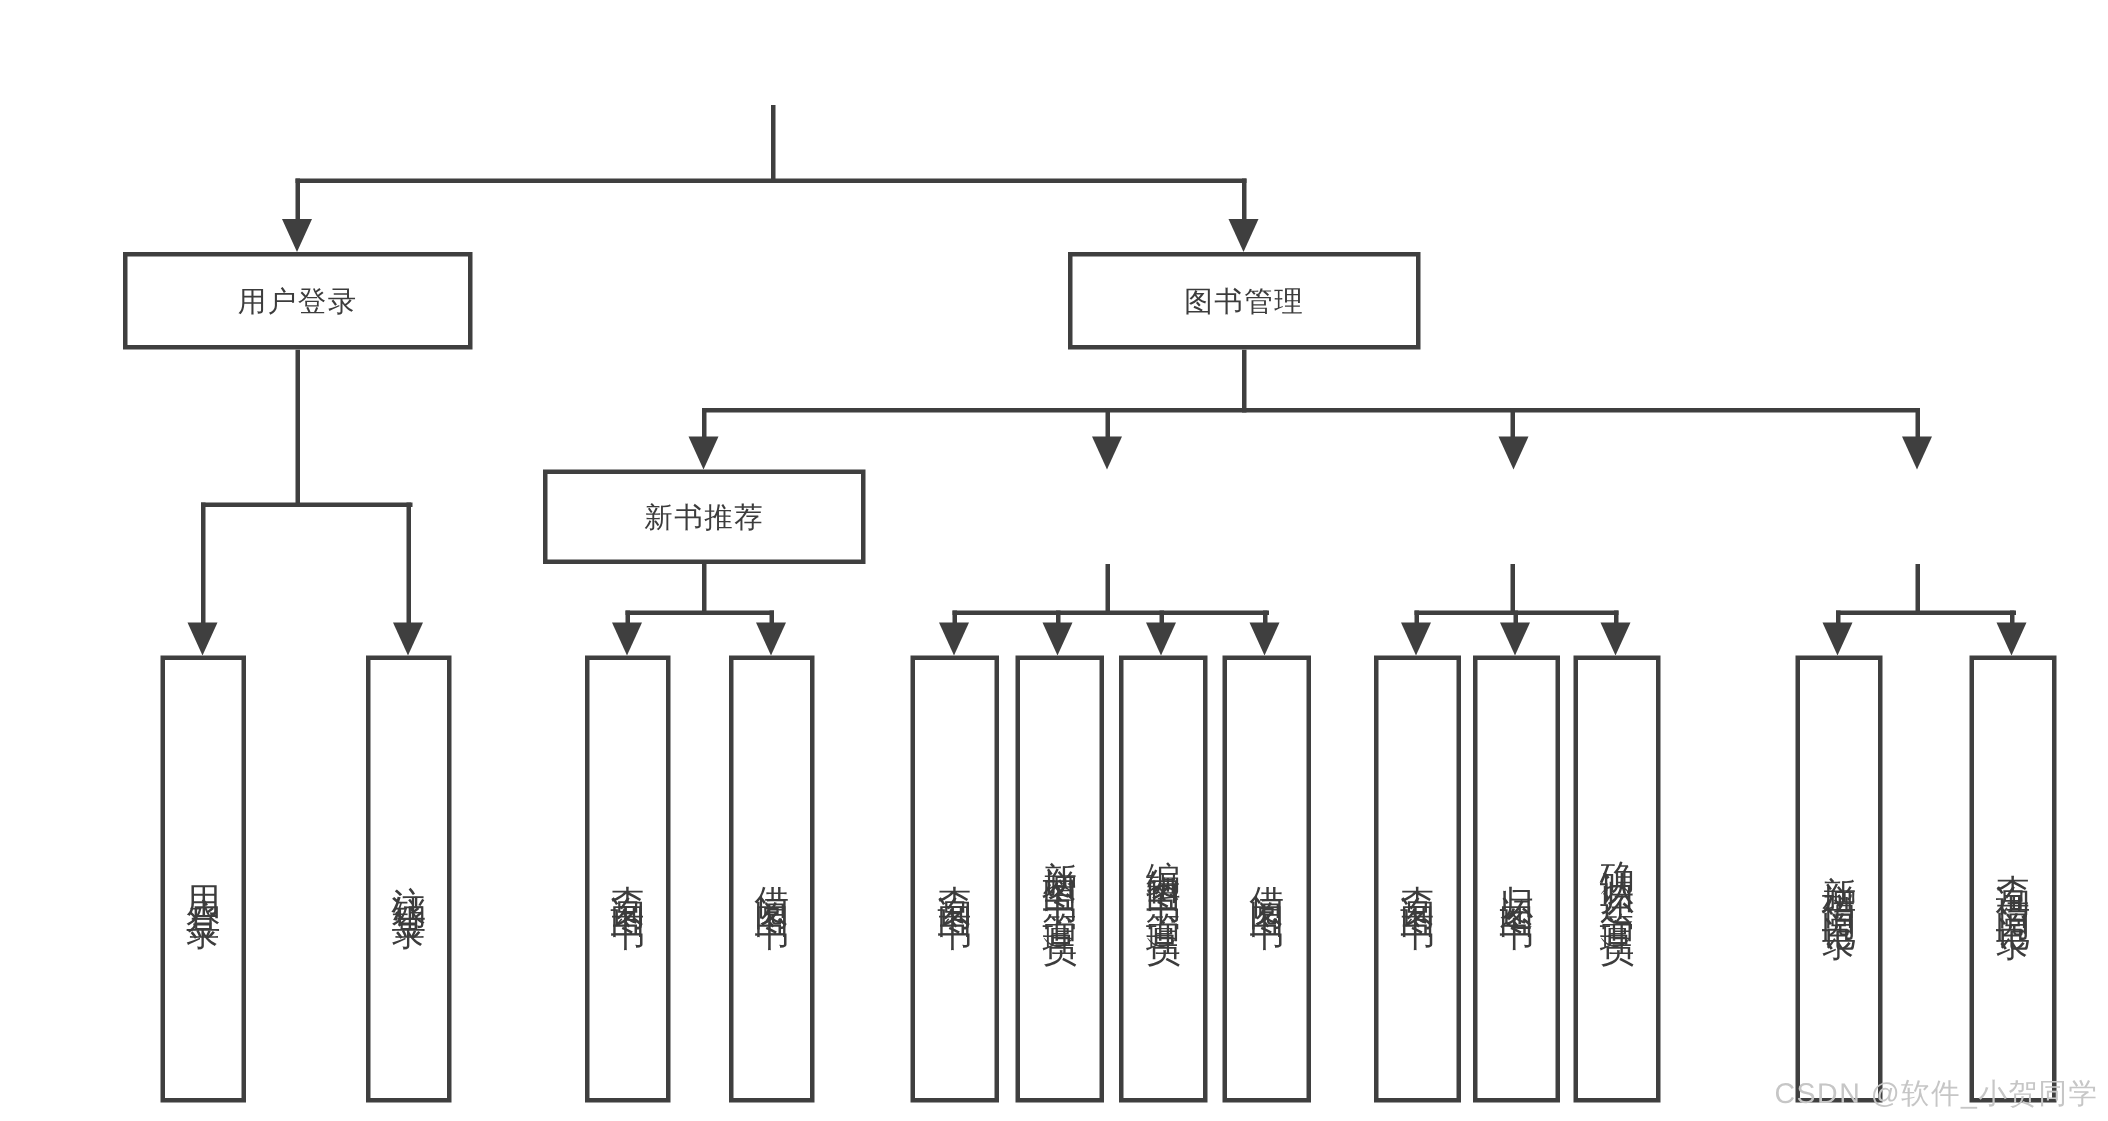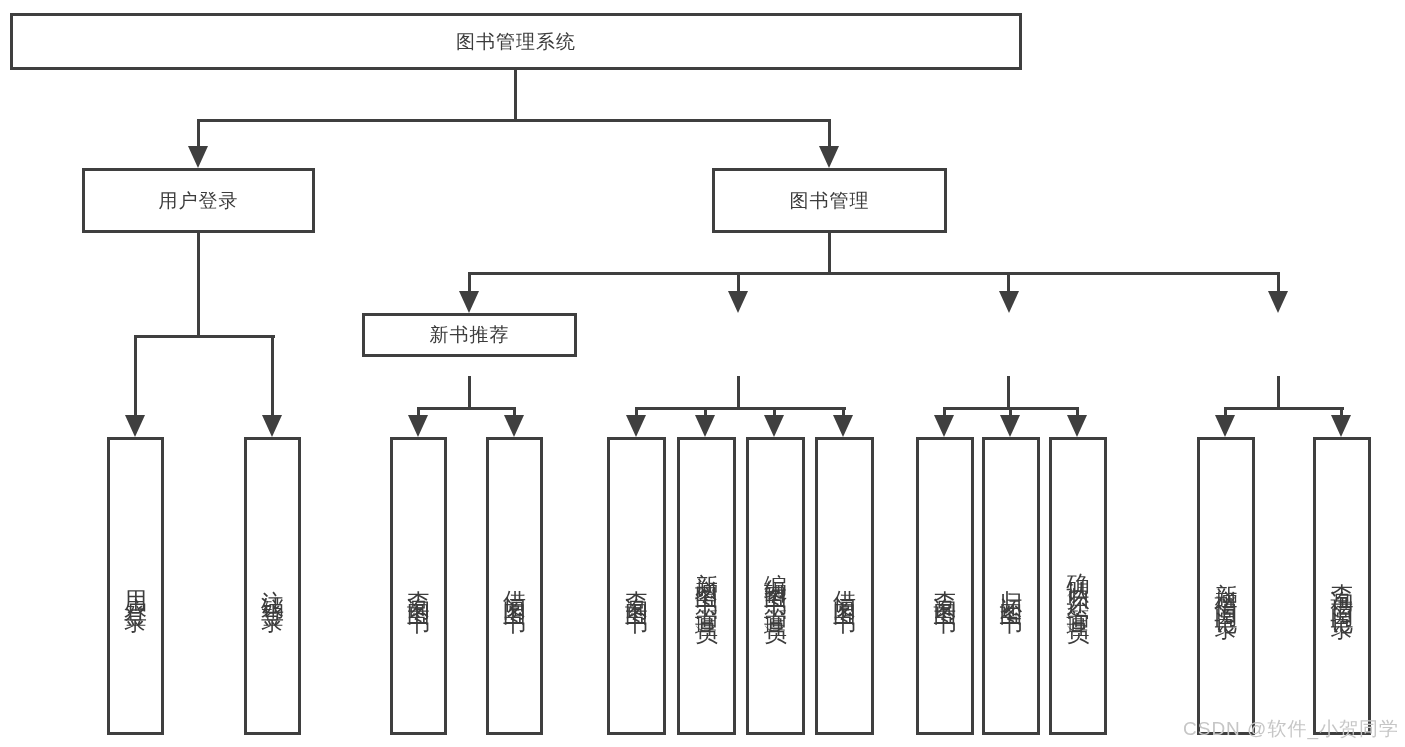--- a/index.html
+++ b/index.html
@@ -63,23 +63,20 @@
     letter-spacing:1px;
     z-index:5;
     white-space:nowrap;
   }
 </style>
 </head>
 <body>
 
 <div class="canvas">
 
-  <div class="hbox" style="left:10px;top:13px;width:1012px;height:57px">
-    <span>图书管理系统</span>
-  </div>
 
   <div class="cline" style="left:514px;top:70px;width:3px;height:52px"></div>
   <div class="cline" style="left:197px;top:119px;width:634px;height:3px"></div>
   <div class="cline" style="left:197px;top:119px;width:3px;height:30px"></div>
   <div class="ahead" style="left:188px;top:146px"></div>
   <div class="cline" style="left:828px;top:119px;width:3px;height:30px"></div>
   <div class="ahead" style="left:819px;top:146px"></div>
 
   <div class="hbox" style="left:82px;top:168px;width:233px;height:65px">
     <span>用户登录</span>
@@ -99,21 +96,21 @@
   <div class="cline" style="left:468px;top:272px;width:812px;height:3px"></div>
   <div class="cline" style="left:468px;top:272px;width:3px;height:22px"></div>
   <div class="ahead" style="left:459px;top:291px"></div>
   <div class="cline" style="left:737px;top:272px;width:3px;height:22px"></div>
   <div class="ahead" style="left:728px;top:291px"></div>
   <div class="cline" style="left:1007px;top:272px;width:3px;height:22px"></div>
   <div class="ahead" style="left:999px;top:291px"></div>
   <div class="cline" style="left:1277px;top:272px;width:3px;height:22px"></div>
   <div class="ahead" style="left:1268px;top:291px"></div>
 
-  <div class="hbox" style="left:362px;top:313px;width:215px;height:44px">
+  <div class="hbox" style="left:362px;top:313px;width:215px;height:63px">
     <span>新书推荐</span>
   </div>
 
   <div class="cline" style="left:468px;top:376px;width:3px;height:34px"></div>
   <div class="cline" style="left:417px;top:407px;width:99px;height:3px"></div>
   <div class="cline" style="left:417px;top:407px;width:3px;height:12px"></div>
   <div class="ahead" style="left:408px;top:415px"></div>
   <div class="cline" style="left:513px;top:407px;width:3px;height:12px"></div>
   <div class="ahead" style="left:504px;top:415px"></div>
 

